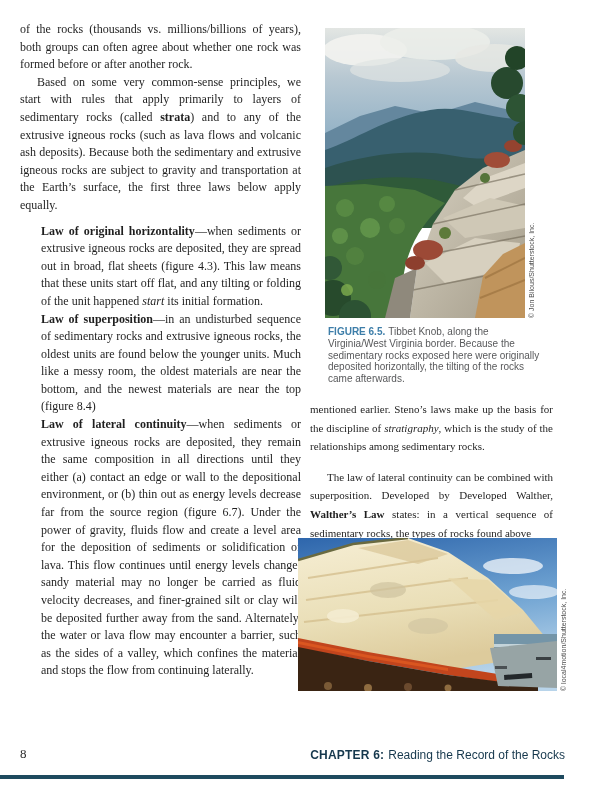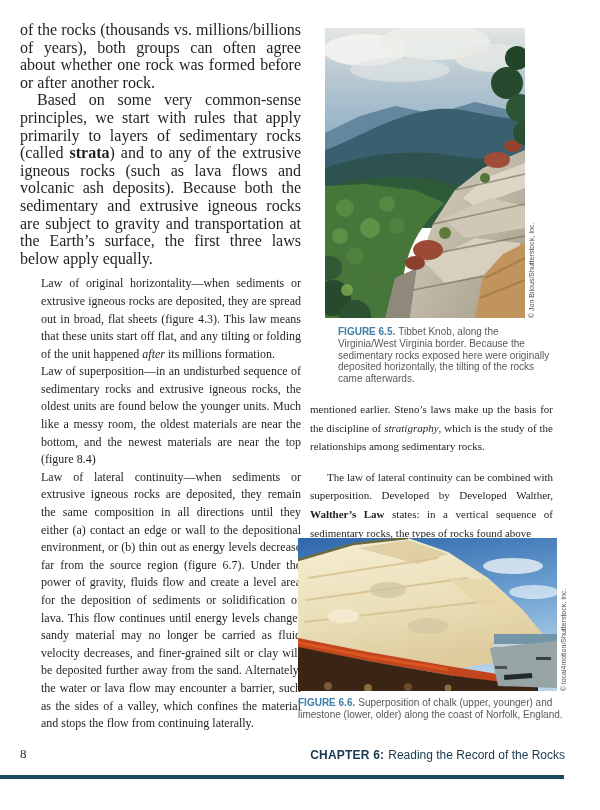--- a/index.html
+++ b/index.html
@@ -1,31 +1,31 @@
 <!DOCTYPE html>
 <html lang="en"><head>
 <meta charset="utf-8">
 <style>
   html,body{margin:0;padding:0;background:#ffffff;}
   .page{position:relative;width:600px;height:810px;background:#ffffff;overflow:hidden;
         font-family:"Liberation Serif",serif;color:#1f1f1f;}
   
   .left-col{position:absolute;left:20px;top:21px;width:281px;}
-  .left-col p{margin:0;font-size:16px;line-height:17.6px;text-align:justify;}
+  .left-col p{margin:0;font-size:12px;line-height:17.6px;text-align:justify;}
   .indent{text-indent:17px;}
   .laws{margin:8px 0 9px 21px;}
   .laws p{margin:0;font-size:12px;line-height:17.6px;text-align:justify;}
-  b.lead{font-weight:normal;}
+  b.lead{font-weight:bold;}
   
   .fig5-img{position:absolute;left:325px;top:28px;width:200px;height:290px;}
   .fig6-img{position:absolute;left:298px;top:538px;width:259px;height:153px;}
   .fig5-img svg,.fig6-img svg{display:block;width:100%;height:100%;}
   .fig-caption{position:absolute;font-family:"Liberation Sans",sans-serif;
                font-size:10px;line-height:11.8px;color:#58595b;}
-  .cap5{left:338px;top:326px;width:212px;}
+  .cap5{left:328px;top:326px;width:212px;}
   .cap6{left:298px;top:697px;width:272px;}
   .fig-label{font-weight:bold;color:#3e7ea9;margin-right:3px;}
   .credit{position:absolute;transform:rotate(-90deg);transform-origin:0 0;
           font-family:"Liberation Sans",sans-serif;font-size:7px;color:#4d4d4d;white-space:nowrap;}
   .credit5{left:528px;top:318px;}
   .credit6{left:560px;top:691px;}
   .rc-text{position:absolute;left:298px;top:388px;width:267px;}
   .rc-text p{margin:12px;font-size:11px;line-height:18.6px;text-align:justify;}
   
   .footer-num{position:absolute;left:20px;top:746px;font-size:13px;color:#2a2a2a;}
@@ -36,21 +36,21 @@
 </style>
 </head>
 <body>
 
 <div class="page">
 
   <div class="left-col">
     <p>of the rocks (thousands vs. millions/billions of years), both groups can often agree about whether one rock was formed before or after another rock.</p>
     <p class="indent"><span>Based on some very common-sense principles, we start with rules that apply primarily to layers of sedimentary rocks (called </span><b>strata</b><span>) and to any of the extrusive igneous rocks (such as lava flows and volcanic ash deposits). Because both the sedimentary and extrusive igneous rocks are subject to gravity and transportation at the Earth’s surface, the first three laws below apply equally.</span></p>
     <div class="laws">
-      <p><b class="lead">Law of original horizontality</b><span>—when sediments or extrusive igneous rocks are deposited, they are spread out in broad, flat sheets (figure 4.3). This law means that these units start off flat, and any tilting or folding of the unit happened </span><i>after</i><span> its millions formation.</span></p>
+      <p><b class="lead">Law of original horizontality</b><span>—when sediments or extrusive igneous rocks are deposited, they are spread out in broad, flat sheets (figure 4.3). This law means that these units start off flat, and any tilting or folding of the unit happened </span><i>start</i><span> its initial formation.</span></p>
       <p><b class="lead">Law of superposition</b><span>—in an undisturbed sequence of sedimentary rocks and extrusive igneous rocks, the oldest units are found below the younger units. Much like a messy room, the oldest materials are near the bottom, and the newest materials are near the top (figure 8.4)</span></p>
       <p><b class="lead">Law of lateral continuity</b><span>—when sediments or extrusive igneous rocks are deposited, they remain the same composition in all directions until they either (a) contact an edge or wall to the depositional environment, or (b) thin out as energy levels decrease far from the source region (figure 6.7). Under the power of gravity, fluids flow and create a level area for the deposition of sediments or solidification of lava. This flow continues until energy levels change: sandy material may no longer be carried as fluid velocity decreases, and finer-grained silt or clay will be deposited further away from the sand. Alternately, the water or lava flow may encounter a barrier, such as the sides of a valley, which confines the material and stops the flow from continuing laterally.</span></p>
     </div>
   </div>
 
   <div class="fig5-img">
     <svg viewBox="0 0 200 290" preserveAspectRatio="none">
       <defs>
         <linearGradient id="sky5" x1="0" y1="0" x2="0" y2="1">
           <stop offset="0" stop-color="#e3e6e3"></stop>
@@ -148,23 +148,20 @@
         <circle cx="70" cy="150" r="4" fill="#8f6c40"></circle>
       <circle cx="110" cy="149" r="4" fill="#6b4a2e"></circle>
         <circle cx="150" cy="150" r="3.5" fill="#8f6c40"></circle>
       <path d="M192,110 L259,103 259,150 200,148 Z" fill="#97a4a5"></path>
       <rect x="206" y="137" width="28" height="5" fill="#23282b" transform="rotate(-4 206 137)"></rect>
       <rect x="238" y="119" width="15" height="3" fill="#3a4043"></rect>
       <rect x="197" y="128" width="12" height="3" fill="#4a5053"></rect>
     </svg>
   </div>
   <div class="credit credit6">© local4motion/Shutterstock, Inc.</div>
-  <div class="fig-caption cap6">
-    <span class="fig-label">FIGURE 6.6.</span><span>Superposition of chalk (upper, younger) and limestone (lower, older) along the coast of Norfolk, England.</span>
-  </div>
 
   <div class="footer-num">8</div>
   <div class="footer-chapter">
     <span class="chap">CHAPTER 6:</span><span>Reading the Record of the Rocks</span>
   </div>
   <div class="footer-rule"></div>
 
 </div>
 
 </body></html>

